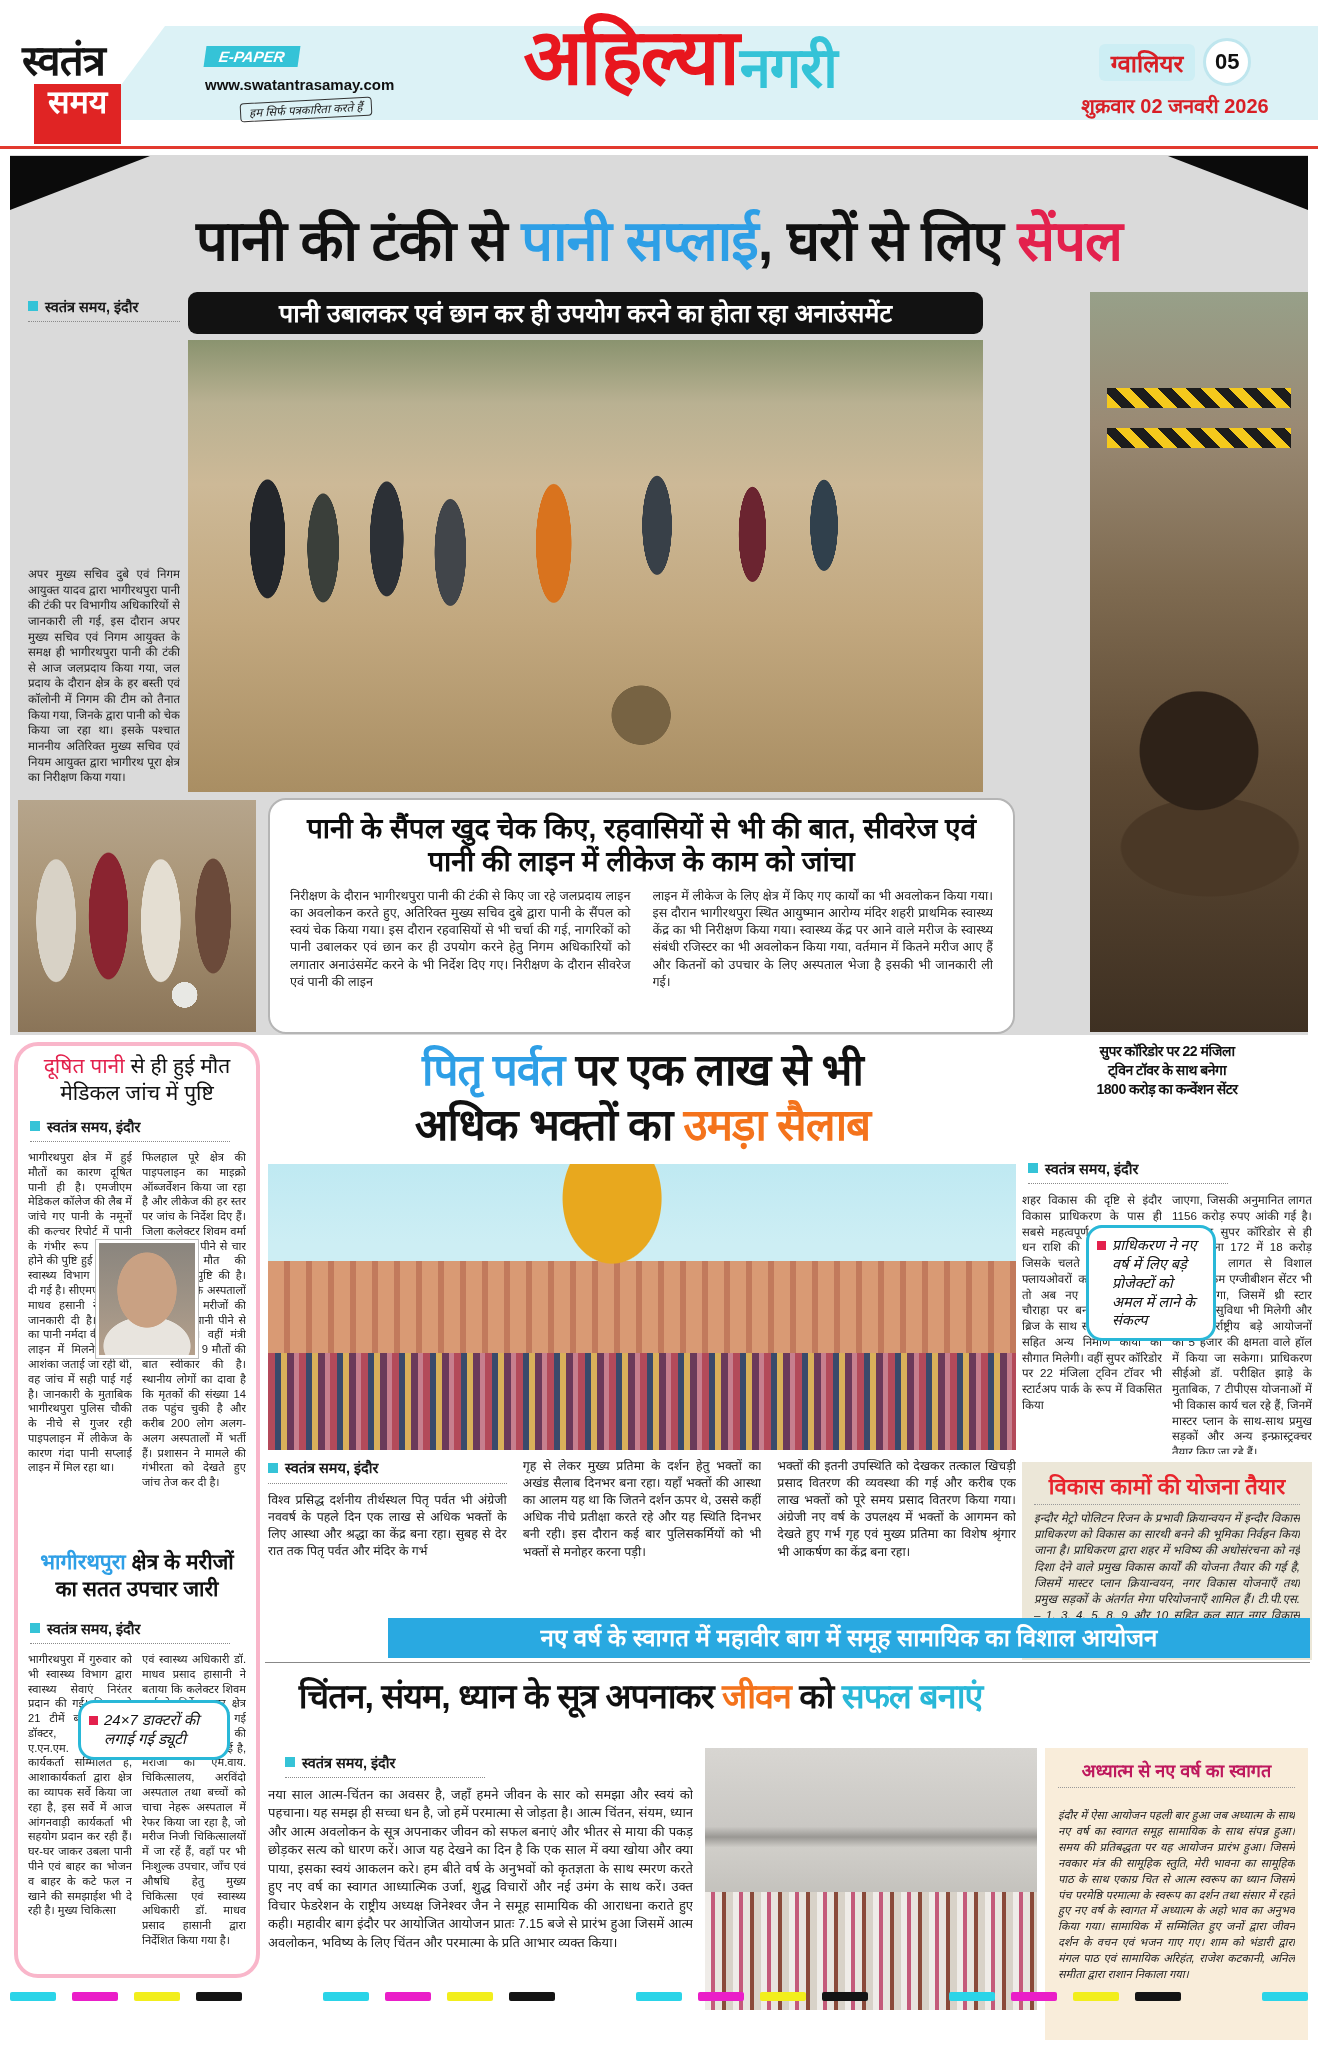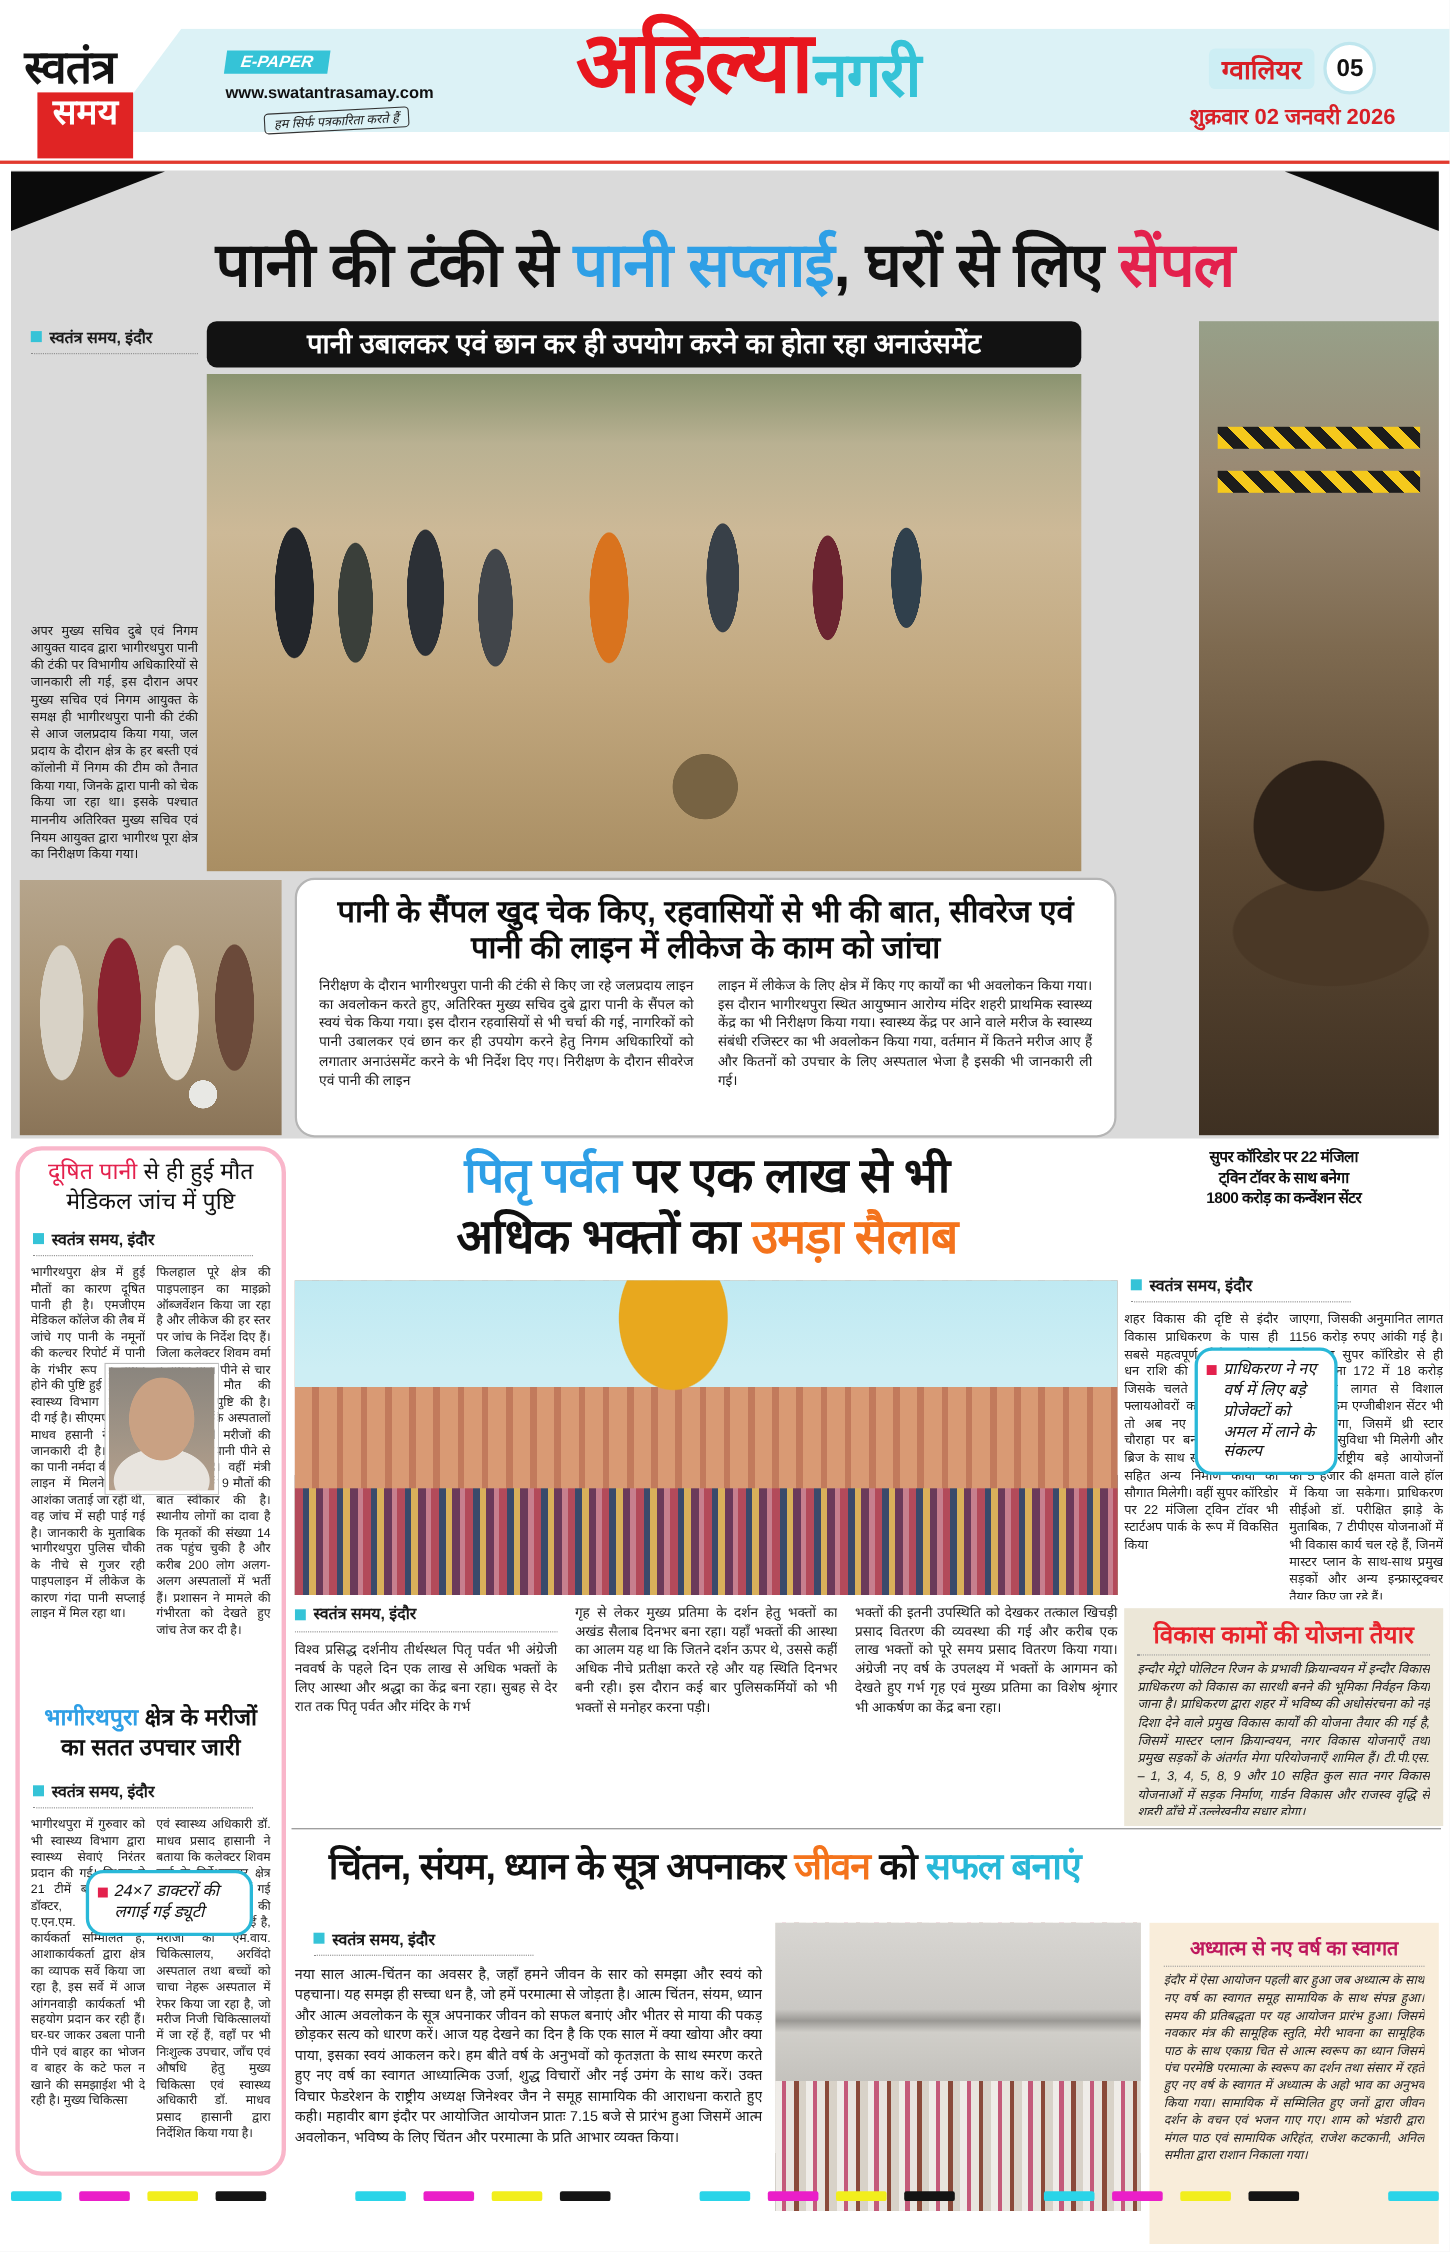--- a/index.html
+++ b/index.html
@@ -142,21 +142,21 @@
   .event-byline{left:285px;top:1752px;width:200px;}
   .event-body{left:268px;top:1786px;width:425px;height:222px;font-size:13px;line-height:1.42;overflow:hidden;}
   .hall-photo{left:705px;top:1748px;width:332px;height:262px;
     background:
       linear-gradient(180deg,#d8d6d2 0%,#cac8c4 30%,#9a9894 34%,#d0cec9 38%,#c4c2bd 55%,transparent 55%),
       repeating-linear-gradient(90deg,#efece8 0 6px,#c45a7a 6px 10px,#e8e4de 10px 17px,#8a4a3a 17px 21px,#d8d2c8 21px 28px),
       linear-gradient(180deg,transparent 0 80%,#b8b6b0 80%,#8d8b86 100%);}
   .side-box{left:1045px;top:1748px;width:263px;height:292px;background:#f9edda;padding:10px 13px;box-sizing:border-box;}
   .side-title{text-align:center;font-size:18px;font-weight:800;color:#be185d;
               border-bottom:1px dotted #999;padding-bottom:5px;}
-  .side-text{font-style:italic;font-size:11.2px;line-height:1.42;text-align:justify;margin-top:6px;
+  .side-text{font-style:italic;font-size:11.2px;line-height:1.42;text-align:justify;margin-top:20px;
              height:228px;overflow:hidden;color:#222;}
 
   
   .regmarks{left:10px;top:1992px;width:1298px;display:flex;justify-content:space-between;align-items:center;}
   .reg-group{display:flex;gap:16px;}
   .dash{width:46px;height:9px;border-radius:2px;}
   .c{background:#2ad4e8;} .m{background:#ea1ec8;} .y{background:#f2ee1c;} .k{background:#141414;}
 </style>
 </head>
 <body>
@@ -277,20 +277,21 @@
   </div>
   <div class="abs pullquote pq-corridor">
     <span class="rsq"></span>
     <span>प्राधिकरण ने नए वर्ष में लिए बड़े प्रोजेक्टों को अमल में लाने के संकल्प</span>
   </div>
   <div class="abs plan-box">
     <div class="plan-title">विकास कामों की योजना तैयार</div>
     <div class="plan-text">इन्दौर मेट्रो पोलिटन रिजन के प्रभावी क्रियान्वयन में इन्दौर विकास प्राधिकरण को विकास का सारथी बनने की भूमिका निर्वहन किया जाना है। प्राधिकरण द्वारा शहर में भविष्य की अधोसंरचना को नई दिशा देने वाले प्रमुख विकास कार्यों की योजना तैयार की गई है, जिसमें मास्टर प्लान क्रियान्वयन, नगर विकास योजनाएँ तथा प्रमुख सड़कों के अंतर्गत मेगा परियोजनाएँ शामिल हैं। टी.पी.एस. – 1, 3, 4, 5, 8, 9 और 10 सहित कुल सात नगर विकास योजनाओं में सड़क निर्माण, गार्डन विकास और राजस्व वृद्धि से शहरी ढाँचे में उल्लेखनीय सुधार होगा।</div>
   </div>
 
+  <div class="abs blue-banner">नए वर्ष के स्वागत में महावीर बाग में समूह सामायिक का विशाल आयोजन</div>
   <div class="abs mid-rule"></div>
   <div class="abs event-head">
     <span>चिंतन, संयम, ध्यान के सूत्र अपनाकर </span><span class="hl-orange">जीवन</span><span> को </span><span class="hl-cyan">सफल बनाएं</span>
   </div>
   <div class="abs byline event-byline">
     <span class="sq"></span>
     <span>स्वतंत्र समय, इंदौर</span>
   </div>
   <div class="abs body-txt event-body">नया साल आत्म-चिंतन का अवसर है, जहाँ हमने जीवन के सार को समझा और स्वयं को पहचाना। यह समझ ही सच्चा धन है, जो हमें परमात्मा से जोड़ता है। आत्म चिंतन, संयम, ध्यान और आत्म अवलोकन के सूत्र अपनाकर जीवन को सफल बनाएं और भीतर से माया की पकड़ छोड़कर सत्य को धारण करें। आज यह देखने का दिन है कि एक साल में क्या खोया और क्या पाया, इसका स्वयं आकलन करे। हम बीते वर्ष के अनुभवों को कृतज्ञता के साथ स्मरण करते हुए नए वर्ष का स्वागत आध्यात्मिक उर्जा, शुद्ध विचारों और नई उमंग के साथ करें। उक्त विचार फेडरेशन के राष्ट्रीय अध्यक्ष जिनेश्वर जैन ने समूह सामायिक की आराधना कराते हुए कही। महावीर बाग इंदौर पर आयोजित आयोजन प्रातः 7.15 बजे से प्रारंभ हुआ जिसमें आत्म अवलोकन, भविष्य के लिए चिंतन और परमात्मा के प्रति आभार व्यक्त किया।</div>
   <div class="abs photo hall-photo"></div>

